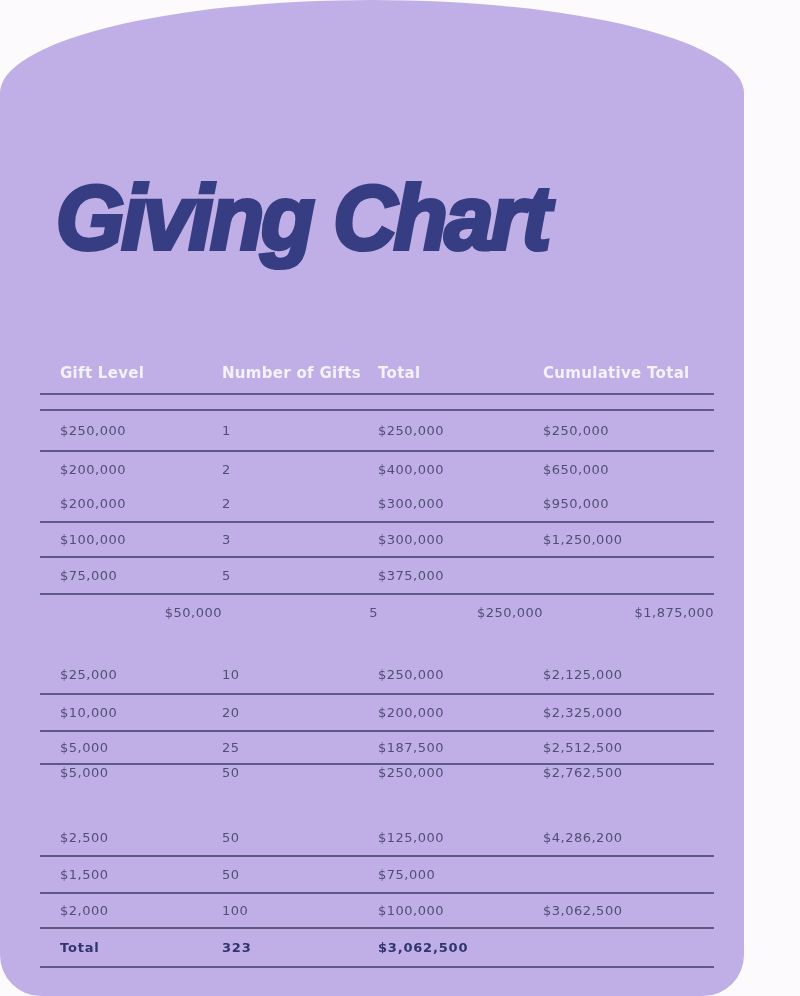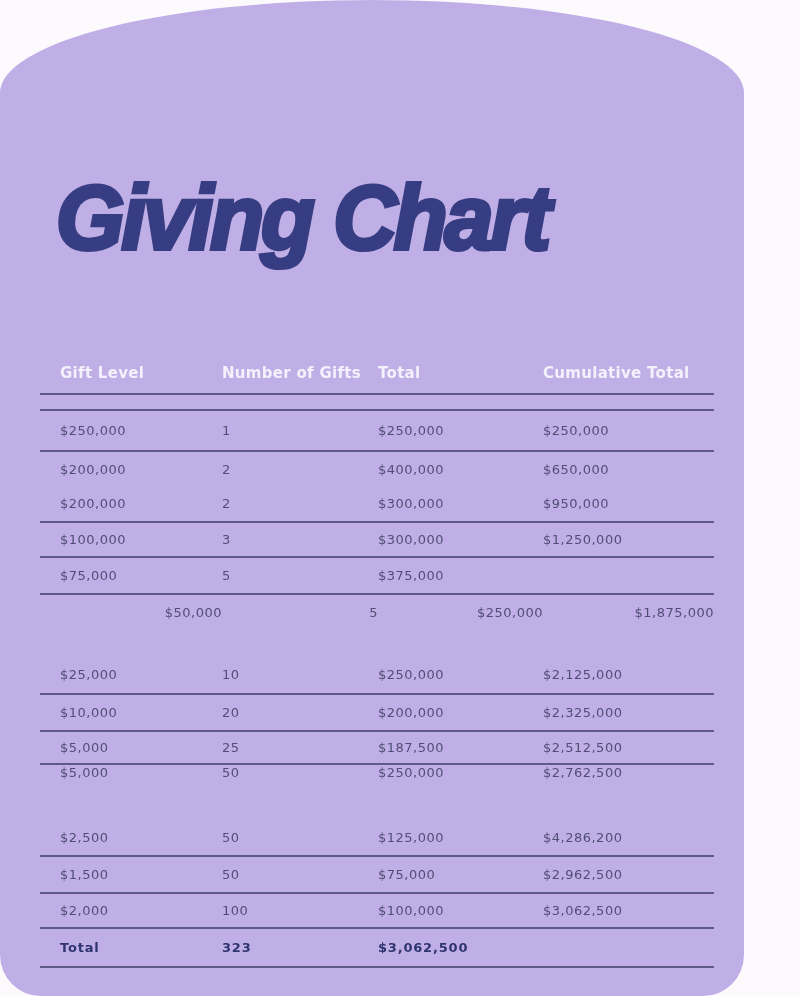--- a/index.html
+++ b/index.html
@@ -168,21 +168,20 @@
           <div class="grid-row row r11">
     <span class="cell c1">$2,500</span>
     <span class="cell">50</span>
     <span class="cell">$125,000</span>
     <span class="cell">$4,286,200</span>
   </div>
           <div class="grid-row row r12">
     <span class="cell c1">$1,500</span>
     <span class="cell">50</span>
     <span class="cell">$75,000</span>
-    <span class="cell">$2,962,500</span>
   </div>
           <div class="grid-row row r13">
     <span class="cell c1">$2,000</span>
     <span class="cell">100</span>
     <span class="cell">$100,000</span>
     <span class="cell">$3,062,500</span>
   </div>
         </div>
 
       <div class="grid-row total-row">

